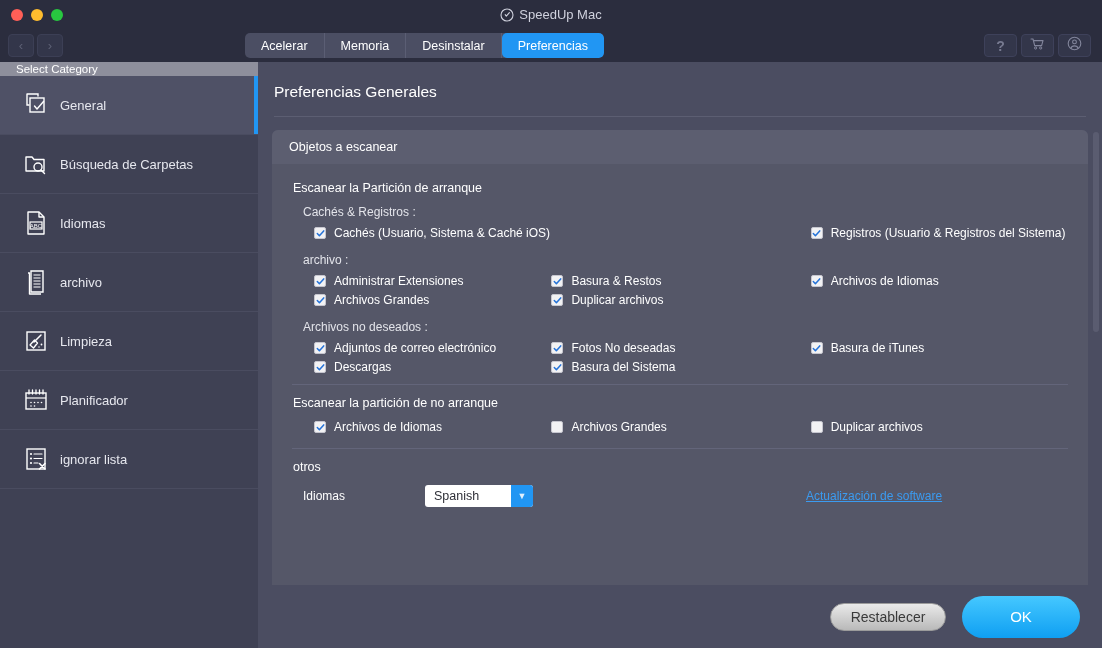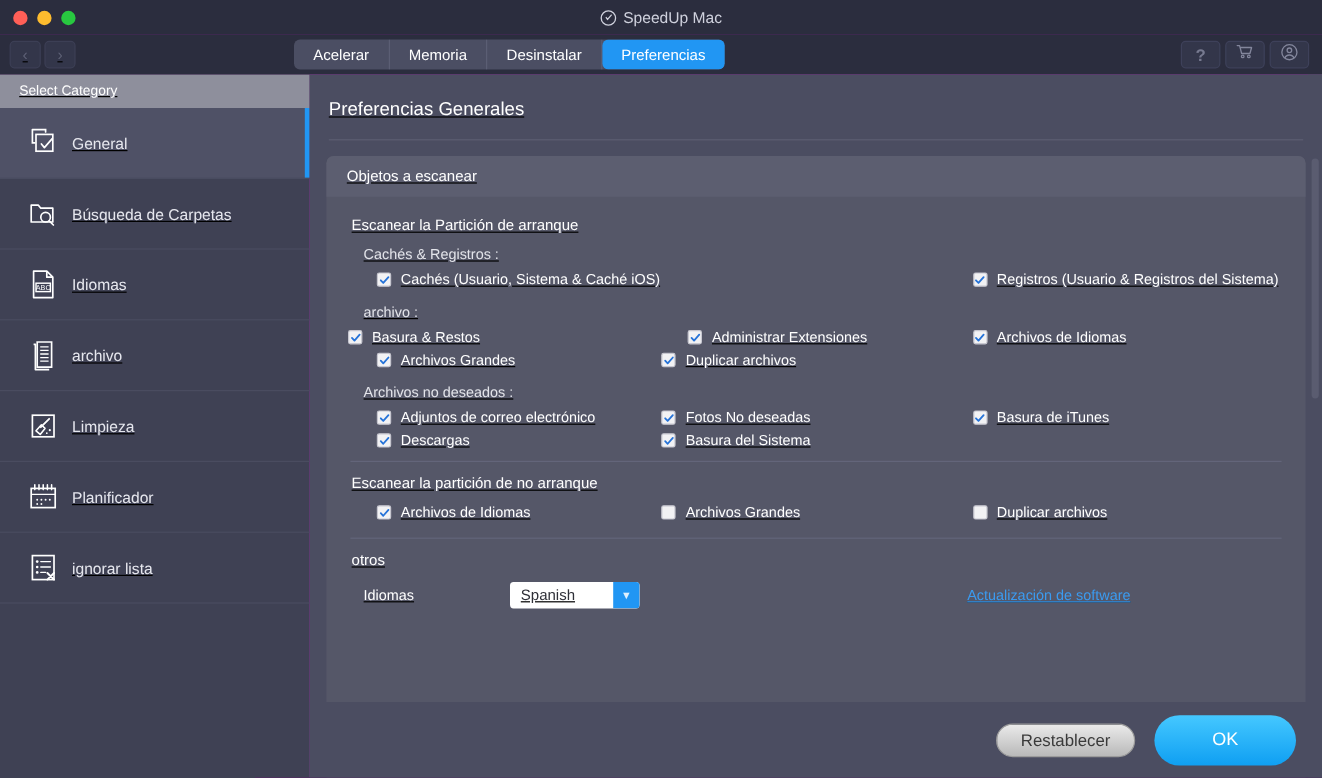--- a/index.html
+++ b/index.html
@@ -5,22 +5,22 @@
   * { box-sizing: border-box; margin: 0; padding: 0; }
   html, body {
     width: 1102px; height: 648px;
     background: #2b2d3e;
     font-family: "Liberation Sans", sans-serif;
     overflow: hidden;
   }
   #app {
     position: relative;
     width: 1102px; height: 648px;
-    background: #a21caf;
-    display: flex; flex-direction: column; text-decoration: underline;
+    background: #a3a3a3;
+    display: flex; flex-direction: column;
   }
 
   
   .titlebar {
     position: relative;
     height: 29px;
     background: #2b2d3e;
     display: flex; align-items: center;
     flex: none;
   }
@@ -99,21 +99,21 @@
   
   .body { display: flex; flex: 1; min-height: 0; }
 
   
   .sidebar {
     width: 258px; flex: none;
     background: #3f4154;
     display: flex; flex-direction: column;
   }
   .sidebar-header {
-    height: 28px;
+    height: 14px;
     background: #8e8f9c;
     color: #ffffff;
     font-size: 11.5px;
     display: flex; align-items: center;
     padding-left: 16px;
   }
   .sb-item {
     position: relative;
     height: 59px;
     display: flex; align-items: center;
@@ -464,35 +464,35 @@
                 <svg width="9" height="9" viewBox="0 0 9 9">
                     <path d="M1.3 4.6 L3.4 6.8 L7.7 1.9" fill="none" stroke="#2673d8" stroke-width="1.5" stroke-linecap="round" stroke-linejoin="round"></path>
                   </svg>
               </span>
               <span class="cblabel">Registros  (Usuario &amp; Registros del Sistema)</span>
             </div>
           </div>
 
           <div class="sub-title" style="margin-top:13px">archivo :</div>
           <div class="cbrow">
+            <div class="cbcell c1">
+              <span class="cbox">
+                <svg width="9" height="9" viewBox="0 0 9 9">
+                    <path d="M1.3 4.6 L3.4 6.8 L7.7 1.9" fill="none" stroke="#2673d8" stroke-width="1.5" stroke-linecap="round" stroke-linejoin="round"></path>
+                  </svg>
+              </span>
+              <span class="cblabel">Administrar Extensiones</span>
+            </div>
             <div class="cbcell c2">
               <span class="cbox">
                 <svg width="9" height="9" viewBox="0 0 9 9">
                     <path d="M1.3 4.6 L3.4 6.8 L7.7 1.9" fill="none" stroke="#2673d8" stroke-width="1.5" stroke-linecap="round" stroke-linejoin="round"></path>
                   </svg>
               </span>
               <span class="cblabel">Basura &amp; Restos</span>
-            </div>
-            <div class="cbcell c1">
-              <span class="cbox">
-                <svg width="9" height="9" viewBox="0 0 9 9">
-                    <path d="M1.3 4.6 L3.4 6.8 L7.7 1.9" fill="none" stroke="#2673d8" stroke-width="1.5" stroke-linecap="round" stroke-linejoin="round"></path>
-                  </svg>
-              </span>
-              <span class="cblabel">Administrar Extensiones</span>
             </div>
             <div class="cbcell c3">
               <span class="cbox">
                 <svg width="9" height="9" viewBox="0 0 9 9">
                     <path d="M1.3 4.6 L3.4 6.8 L7.7 1.9" fill="none" stroke="#2673d8" stroke-width="1.5" stroke-linecap="round" stroke-linejoin="round"></path>
                   </svg>
               </span>
               <span class="cblabel">Archivos de Idiomas</span>
             </div>
           </div>

